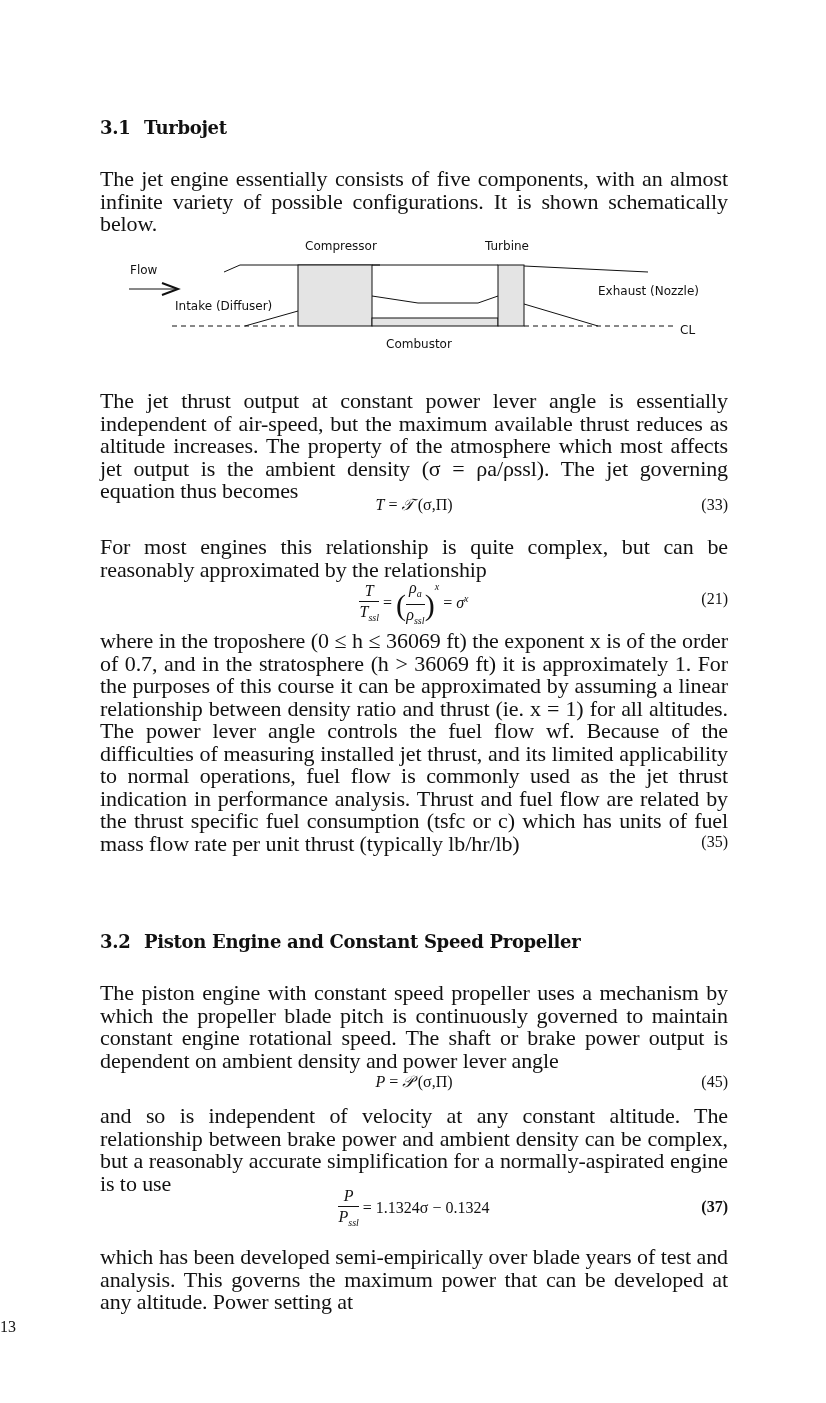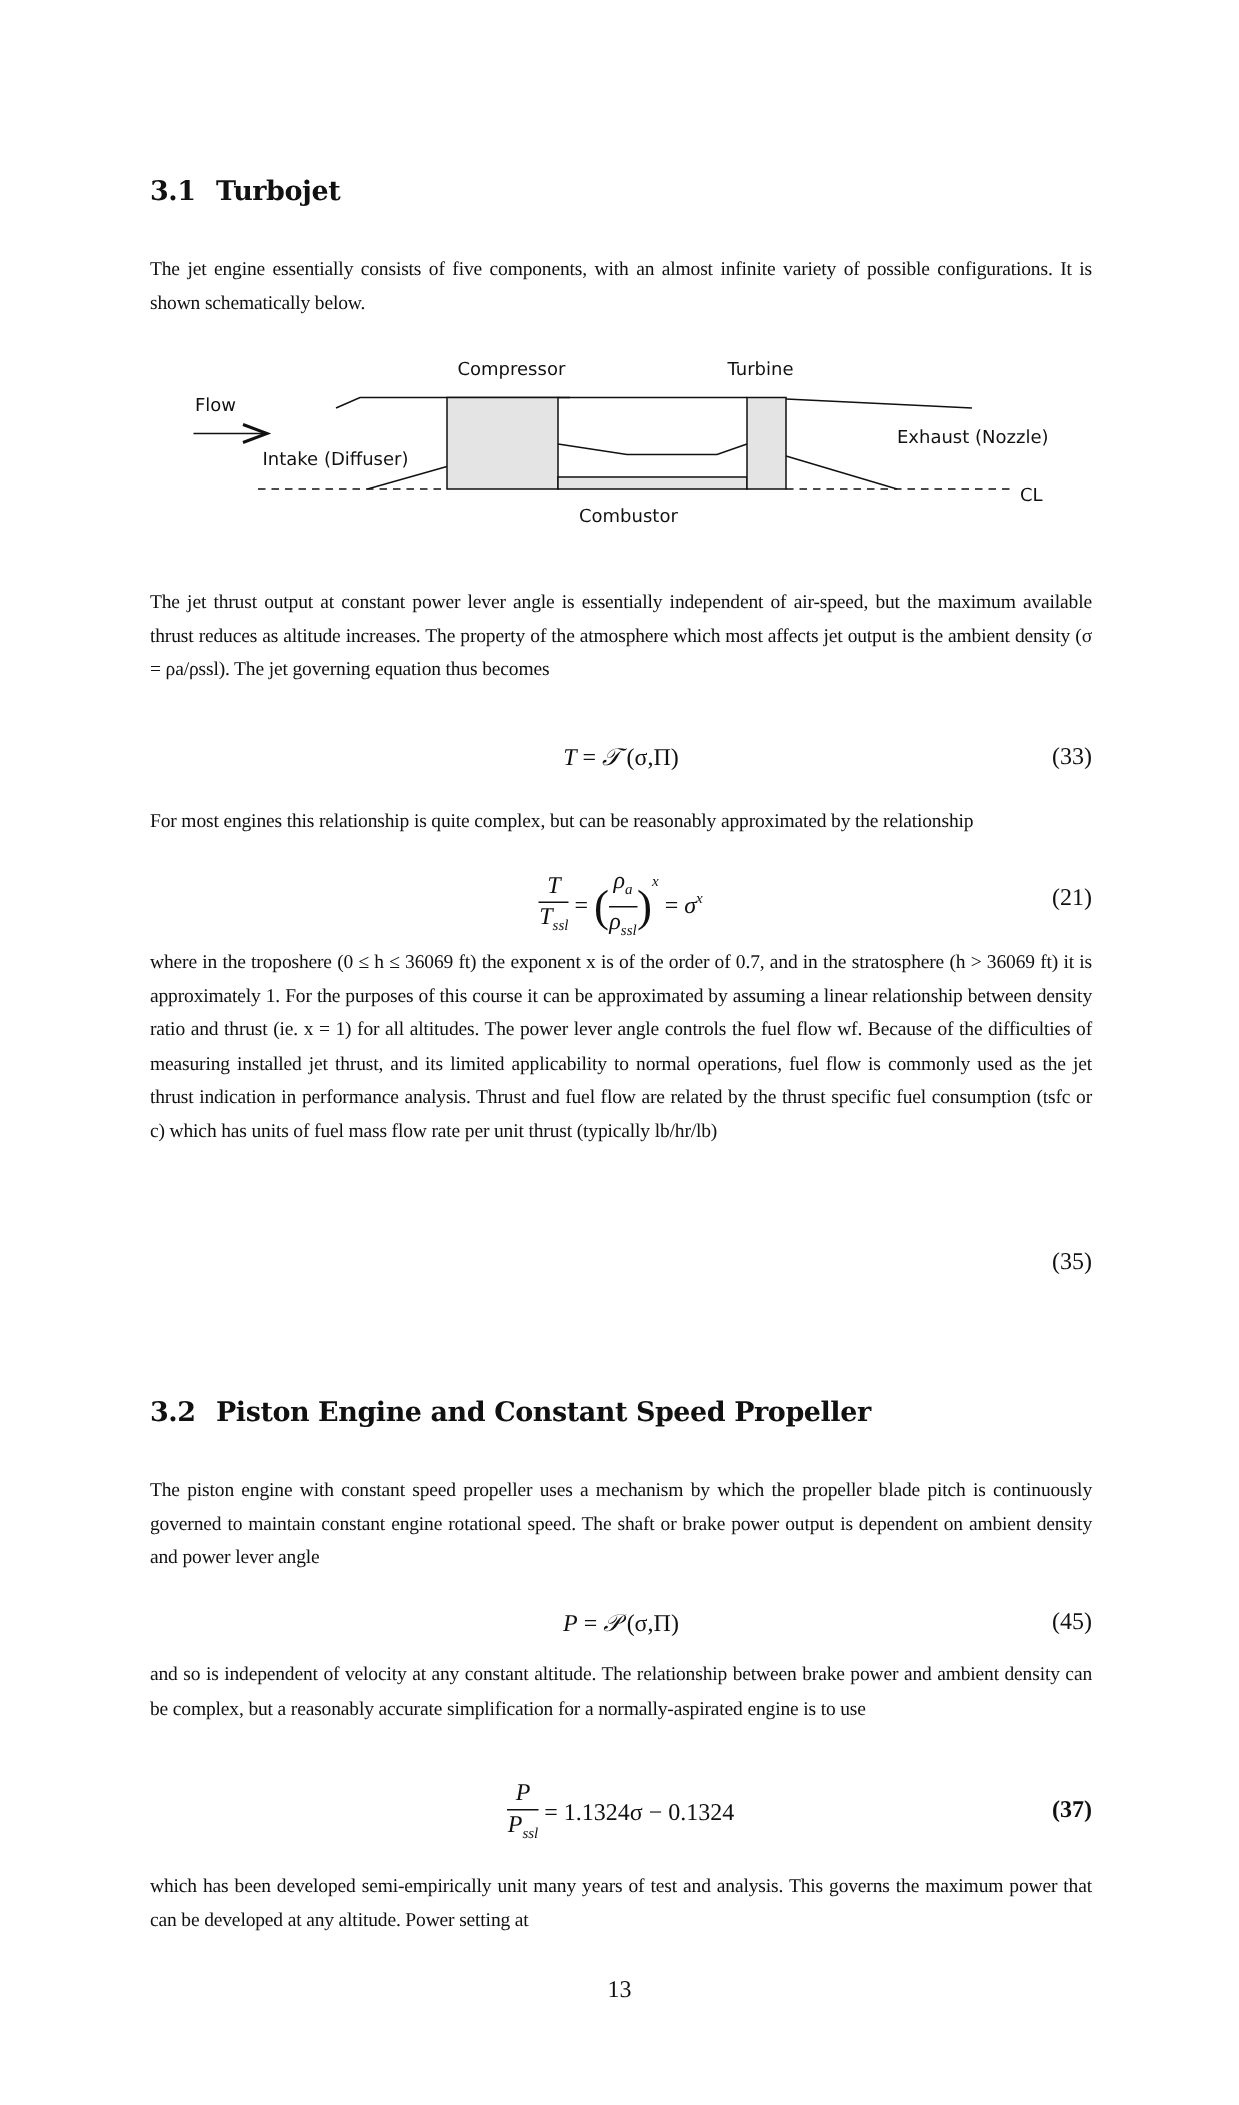--- a/index.html
+++ b/index.html
@@ -1,34 +1,34 @@
 <!DOCTYPE html>
 <html><head>
 <meta charset="utf-8">
 <style>
   html, body { margin: 0; padding: 0; background: #ffffff; }
   body { width: 826px; height: 1403px; position: relative; overflow: hidden;
          font-family: "DejaVu Serif", "Liberation Serif", serif; color: #111; }
   .page { position: absolute; left: 0; top: 0; width: 826px; height: 1403px; }
-  .text { position: absolute; left: 100px; width: 628px; font-size: 13px; line-height: 22.5px;
+  .text { position: absolute; left: 100px; width: 628px; font-size: 22px; line-height: 22.5px;
           text-align: justify; font-family: "Liberation Serif", serif; letter-spacing: -0.1px; }
   .heading { position: absolute; left: 100px; font-size: 18px; font-weight: bold;
              font-family: "DejaVu Serif", serif; letter-spacing: -0.3px; }
   .heading .num { display: inline-block; width: 44px; }
   .eq { position: absolute; left: 100px; width: 628px; height: 24px; font-family: "Liberation Serif", serif; font-size: 16px; }
   .eq .body { position: absolute; left: 0; right: 0; text-align: center; top: 0; }
   .eq .label { position: absolute; right: 0; top: 0; }
   i.v { font-style: italic; }
   .frac { display: inline-block; vertical-align: middle; text-align: center; }
   .frac .n { display: block; border-bottom: 1px solid #111; padding: 0 3px; line-height: 20px; }
   .frac .d { display: block; line-height: 20px; }
   .paren { font-size: 30px; vertical-align: middle; font-weight: 100; }
   sub { font-size: 10px; }
   sup { font-size: 10px; }
-  .pagenum { position: absolute; top: 1318px; left: 0; width: 826px; text-align: center;
+  .pagenum { position: absolute; top: 1318px; left: 0; width: 826px; 
              font-family: "Liberation Serif", serif; font-size: 16px; }
   svg text { font-family: "DejaVu Sans", sans-serif; font-size: 12px; fill: #111; }
 </style>
 </head>
 <body>
 
 <div class="page">
 
   <div class="heading" style="top:117px;">
     <span class="num">3.1</span><span>Turbojet</span>
@@ -117,16 +117,16 @@
     <div class="body">
       <span class="frac">
         <span class="n"><i class="v">P</i></span>
         <span class="d"><i class="v">P</i><sub><i>ssl</i></sub></span>
       </span>
       <span>= 1.1324σ − 0.1324</span>
     </div>
     <div class="label" style="top:12px;font-weight:bold;">(37)</div>
   </div>
 
-  <div class="text" style="top:1246px;">which has been developed semi-empirically unit many years of test and analysis. This governs the maximum power that can be developed at any altitude. Power setting at</div>
+  <div class="text" style="top:1246px;">which has been developed semi-empirically over blade years of test and analysis. This governs the maximum power that can be developed at any altitude. Power setting at</div>
 
   <div class="pagenum">13</div>
 </div>
 
 </body></html>

